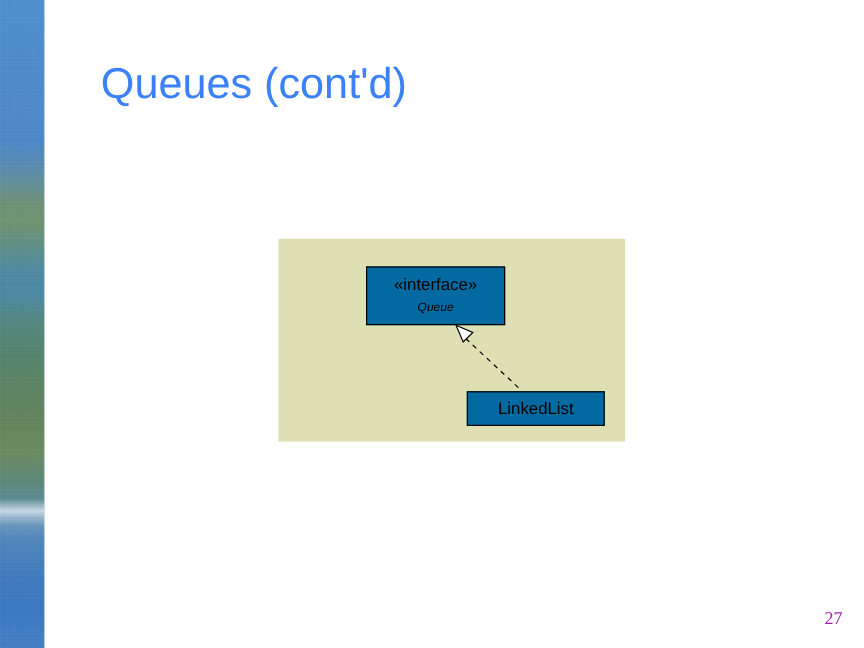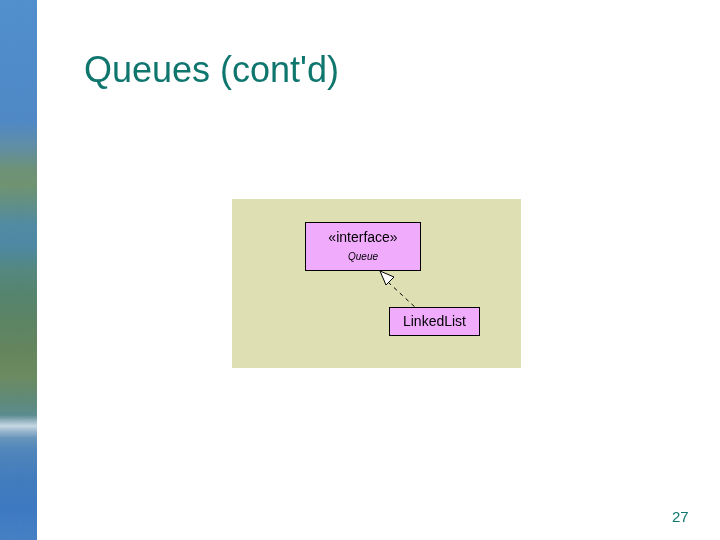--- a/index.html
+++ b/index.html
@@ -77,21 +77,21 @@
   }
 
   
   #title {
     position: absolute;
     left: 84px;
     top: 48px;
     width: 560px;
     font-size: 36px;
     line-height: 44px;
-    color: #0f766e;
+    color: #3b82f6;
     font-family: "Liberation Sans", sans-serif;
     font-weight: normal;
     white-space: nowrap;
   }
 
   
   #diagram {
     position: absolute;
     left: 232px;
     top: 199px;
@@ -101,21 +101,21 @@
   }
   #diagram-svg {
     position: absolute;
     left: 0;
     top: 0;
     width: 289px;
     height: 169px;
   }
   .uml-box {
     position: absolute;
-    background: #f0abfc;
+    background: #0369a1;
     border: 1px solid #000000;
     box-sizing: border-box;
     text-align: center;
     color: #000000;
     font-family: "Liberation Sans", sans-serif;
   }
   #box-queue {
     left: 73px;
     top: 23px;
     width: 116px;
@@ -129,37 +129,37 @@
     font-style: normal;
   }
   #box-queue .iname {
     display: block;
     font-size: 10px;
     line-height: 19px;
     font-style: italic;
   }
   #box-linkedlist {
     left: 157px;
-    top: 108px;
-    width: 91px;
+    top: 127px;
+    width: 115px;
     height: 29px;
     line-height: 27px;
     font-size: 14px;
   }
 
   
   #page-number {
     position: absolute;
     left: 672px;
     top: 508px;
     width: 30px;
-    text-align: left;
+    text-align: right;
     font-size: 15px;
-    color: #0f766e;
-    font-family: Liberation Sans, sans-serif;
+    color: #a21caf;
+    font-family: Liberation Serif, serif;
   }
 </style>
 </head>
 <body>
 
 <div id="slide">
 
   <div id="sidebar">
     <div class="grain"></div>
   </div>

